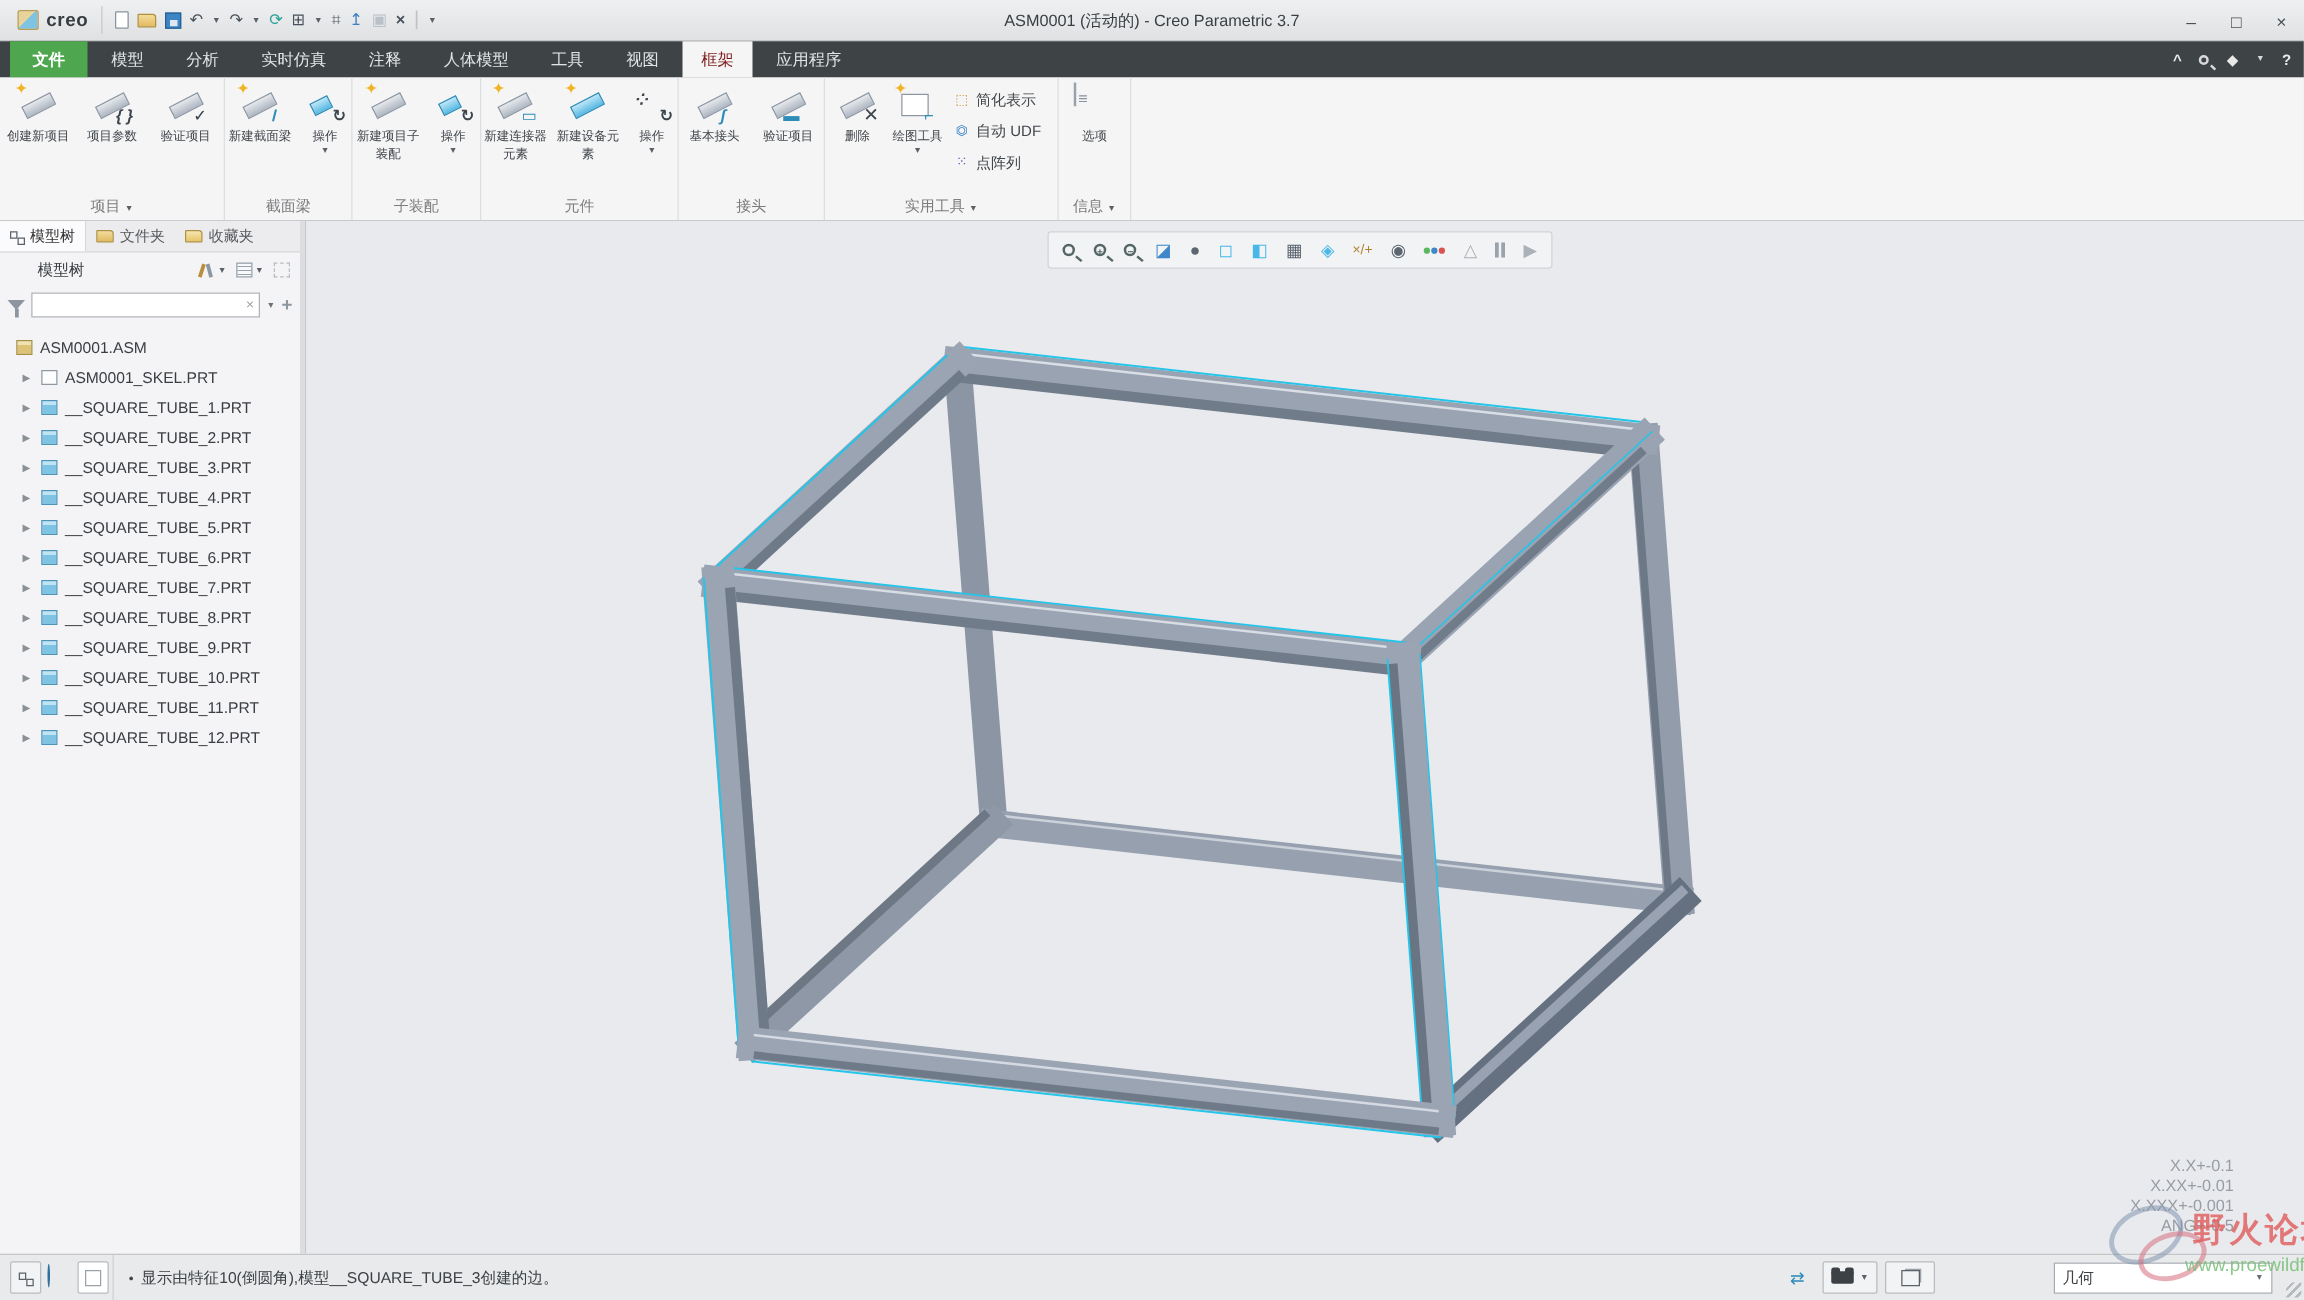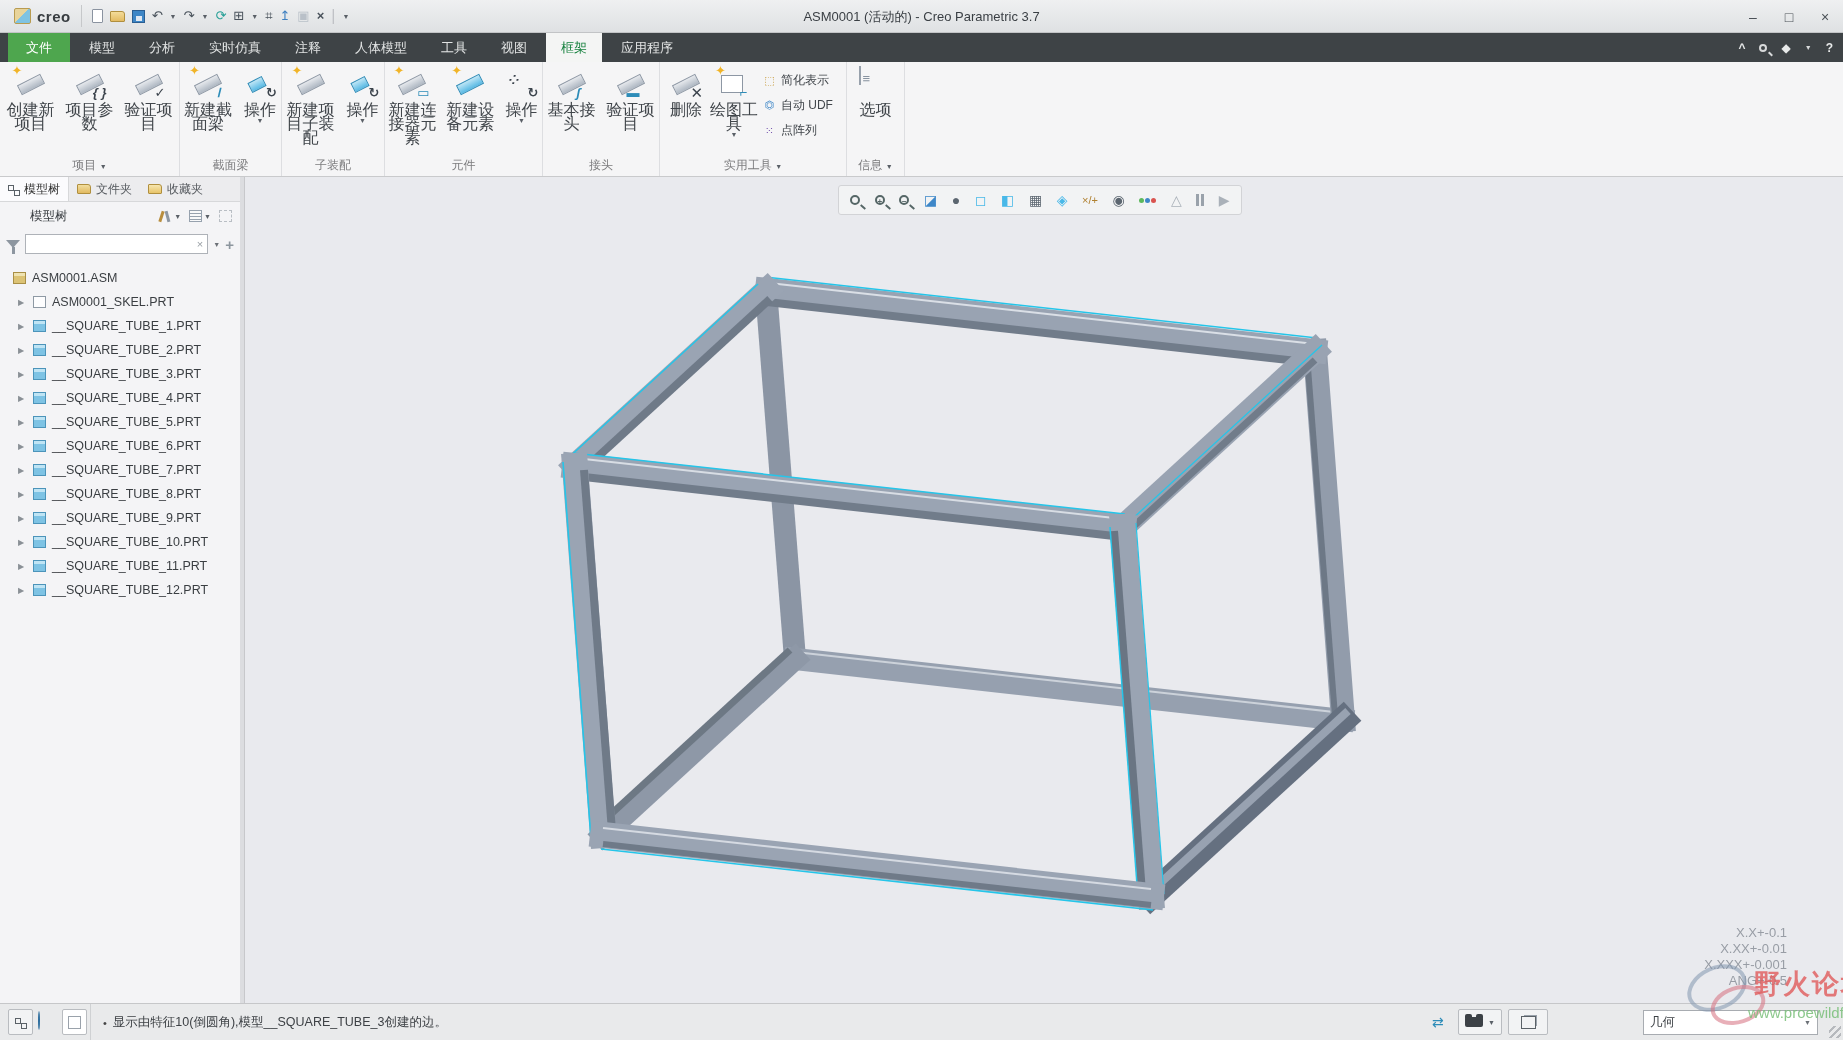--- a/index.html
+++ b/index.html
@@ -24,38 +24,38 @@
   .i-save::after { content:""; position:absolute; left:3px; bottom:1px; width:6px; height:5px; background:#dfe8f2; }
   .titletext { position:absolute; left:0; right:0; top:0; height:33px; text-align:center;
     line-height:33px; font-size:13px; color:#3a3f44; pointer-events:none; }
   .winbtns { position:absolute; right:8px; top:0; height:33px; display:flex; align-items:center; gap:16px; }
   .winbtn { font-size:14px; color:#4b5157; width:20px; text-align:center; }
 
   
   .tabbar { position:absolute; left:0; top:33px; width:1843px; height:29px; background:#3e4346;
     display:flex; align-items:stretch; }
   .tab { padding:0 15px; display:flex; align-items:center; font-size:13px; color:#e2e4e4; margin-left:4px; }
-  .tab.file { background:#4ea64e; color:#fff; padding:0 18px; margin-left:8px; }
-  .tab.active { background:#f4f5f4; color:#15803d; }
+  .tab.file { background:#4ea64e; color:#fff; padding:0 18px; margin-left:8px;font-weight:bold; }
+  .tab.active { background:#f4f5f4; color:#7f1d1d; }
   .tabbar-right { position:absolute; right:10px; top:33px; height:29px; display:flex; align-items:center; gap:14px; }
   .tbr-ic { color:#e8eaea; font-size:12px; font-weight:bold; }
   .mini-mag { width:8px; height:8px; border:2px solid #d7d9da; border-radius:50%; position:relative; }
   .mini-mag::after { content:""; position:absolute; left:7px; top:7px; width:5px; height:2px; background:#d7d9da; transform:rotate(45deg); }
 
   
   .ribbon { position:absolute; left:0; top:62px; width:1843px; height:115px; background:#f5f5f6;
     border-bottom:1px solid #c9cacc; }
   .rgroup { position:absolute; top:0; height:114px; border-right:1px solid #dddee1; }
   .rgroup-footer { position:absolute; left:0; right:0; bottom:1px; height:20px; text-align:center;
     font-size:12px; color:#7c7c7e; line-height:20px; }
   .rbtns { position:absolute; left:0; right:0; top:3px; display:flex; justify-content:center; gap:3px; }
   .rbtn { width:56px; display:flex; flex-direction:column; align-items:center; padding-top:2px; border-radius:2px; }
   .rbtn.narrow { width:42px; }
   .rbtn .ric { width:34px; height:34px; position:relative; margin-bottom:2px; }
-  .rlabel { font-size:16px; line-height:14px; color:#41464b; text-align:center; }
+  .rlabel { font-size:10px; line-height:14px; color:#41464b; text-align:center; }
   .beam { position:absolute; left:4px; top:12px; width:26px; height:11px;
     background:linear-gradient(#e6e9ed,#aeb7c2); border:1px solid #8d97a4; transform:rotate(-27deg); }
   .beam.blue { background:linear-gradient(#bfe6f6,#57b9e4); border-color:#2d8cb8; }
   .star { position:absolute; left:-2px; top:-3px; color:#f0b429; font-size:13px; line-height:13px; text-shadow:0 0 1px #fff; }
   .ovl { position:absolute; right:0; bottom:2px; font-size:13px; font-weight:bold; color:#3c444d; line-height:13px; }
   .ovl.blue { color:#2d8cb8; }
   .smalls { display:flex; flex-direction:column; justify-content:flex-start; gap:5px; padding-top:5px; width:88px; }
   .sbtn { display:flex; align-items:center; gap:4px; font-size:12px; color:#41464b; height:20px; }
   .sic { width:15px; height:13px; flex:0 0 15px; text-align:center; font-size:11px; line-height:13px; }
   .doc-ic { width:22px; height:28px; background:#fff; border:1px solid #98a1ac; margin:2px auto 0;

